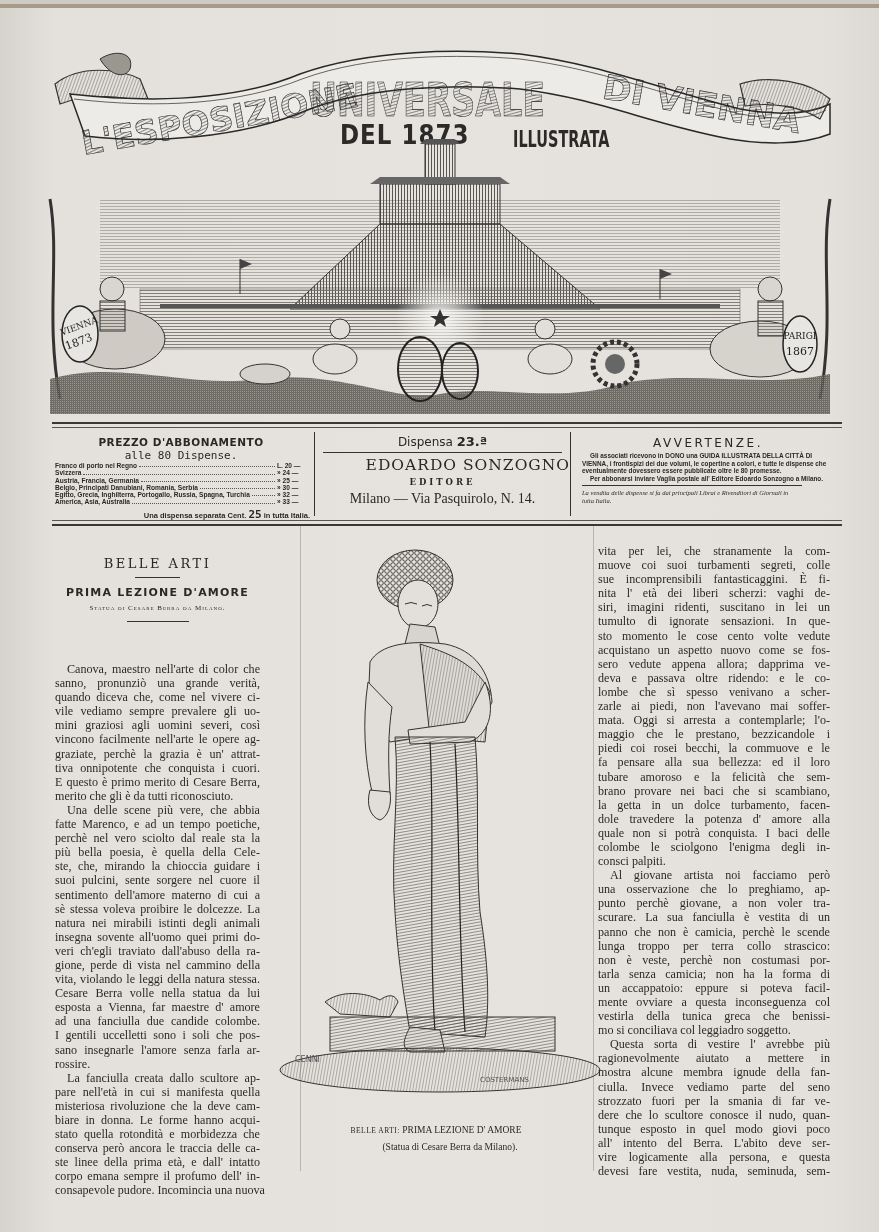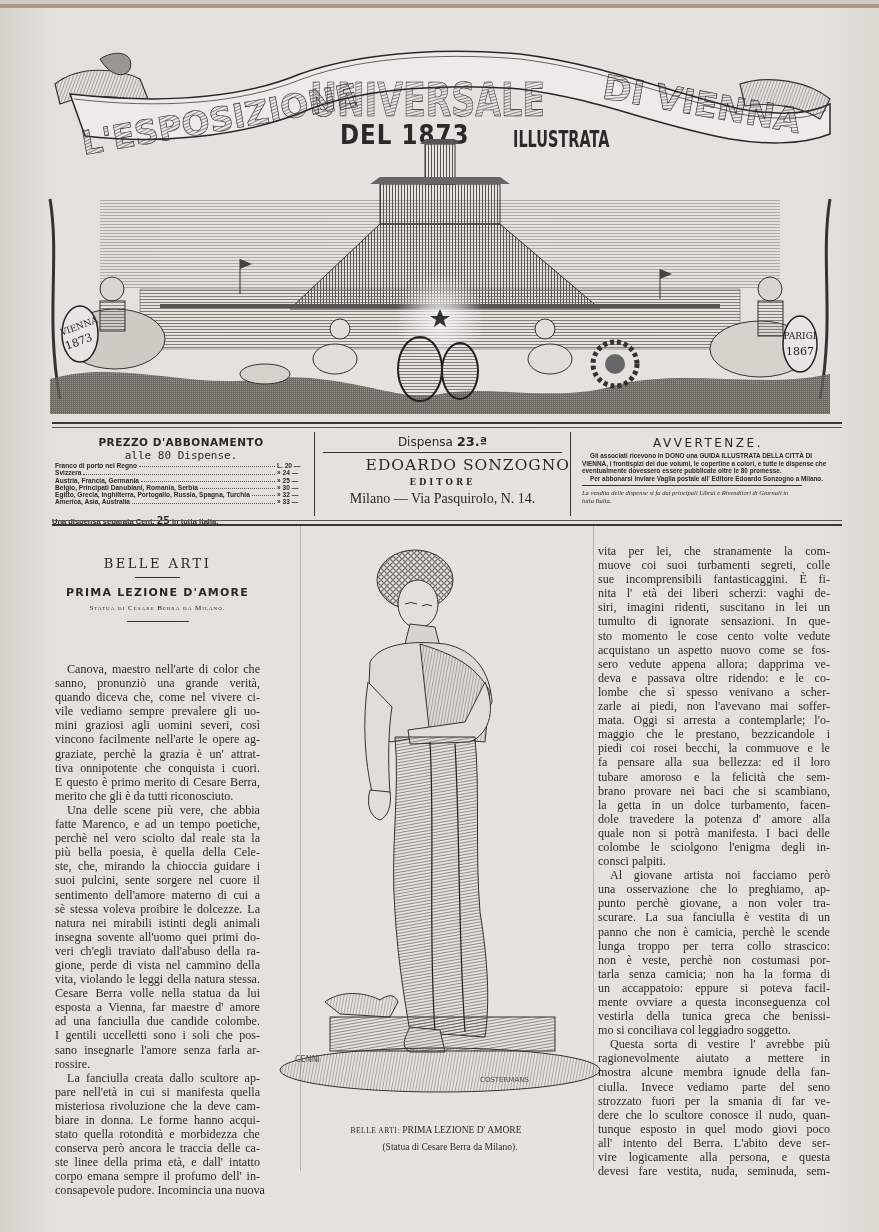--- a/index.html
+++ b/index.html
@@ -19,21 +19,21 @@
   .strip:after{content:"";position:absolute;left:0;right:0;bottom:3px;border-top:1px solid #555;}
   .col-a{position:absolute;left:0;top:8px;width:258px;height:84px;}
   .col-b{position:absolute;left:262px;top:8px;width:255px;height:84px;border-left:1px solid #333;border-right:1px solid #333;}
   .col-c{position:absolute;left:522px;top:8px;width:268px;height:84px;}
   .a-title{text-align:center;font-family:"DejaVu Sans",sans-serif;font-weight:bold;font-size:10.5px;letter-spacing:.5px;margin-top:4px;}
   .a-sub{text-align:center;font-family:"DejaVu Sans Mono",monospace;font-size:11px;margin-top:1px;}
   .price-row{display:flex;font-family:"Liberation Sans",sans-serif;font-size:6.6px;font-weight:bold;line-height:7.3px;padding:0 3px;}
   .price-row .lbl{white-space:nowrap;}
   .price-row .dots{flex:1;border-bottom:1px dotted #555;margin:0 2px 2px;}
   .price-row .val{white-space:nowrap;width:30px;text-align:left;}
-  .a-note{text-align:left;font-family:"Liberation Sans",sans-serif;font-weight:bold;font-size:7.5px;margin-top:8px;}
+  .a-note{text-align:right;font-family:"Liberation Sans",sans-serif;font-weight:bold;font-size:7.5px;margin-top:2px;}
   .a-note b{font-family:"DejaVu Sans Mono",monospace;font-size:11px;}
   .b-disp{text-align:center;font-family:"DejaVu Sans",sans-serif;font-size:12px;margin-top:2px;padding-bottom:3px;border-bottom:1px solid #333;margin-left:8px;margin-right:8px;}
   .b-disp b{font-size:13px;}
   .b-name{text-align:right;font-family:"DejaVu Serif",serif;font-size:15.5px;letter-spacing:1px;margin-top:3px;}
   .b-role{text-align:center;font-family:"DejaVu Serif",serif;font-size:8.5px;letter-spacing:3px;margin-top:3px;font-weight:bold;}
   .b-addr{text-align:center;font-family:"Liberation Serif",serif;font-size:14px;margin-top:4px;}
   .c-title{text-align:center;font-family:"DejaVu Sans",sans-serif;font-size:12px;letter-spacing:2.5px;margin-top:4px;}
   .c-body{font-family:"Liberation Sans",sans-serif;font-size:6.4px;font-weight:bold;line-height:7.6px;padding:2px 8px 0 8px;}
   .c-body p{margin:0;text-indent:8px;}
   .c-foot{font-family:"Liberation Serif",serif;font-style:italic;font-size:6.5px;line-height:7.5px;padding:3px 8px 0 8px;border-top:1px solid #333;margin:3px 40px 0 8px;padding-left:0;}
@@ -337,21 +337,21 @@
         <span class="ln">lombe che sì spesso venivano a scher-</span>
         <span class="ln">zarle ai piedi, non l'avevano mai soffer-</span>
         <span class="ln">mata. Oggi si arresta a contemplarle; l'o-</span>
         <span class="ln">maggio che le prestano, bezzicandole i</span>
         <span class="ln">piedi coi rosei becchi, la commuove e le</span>
         <span class="ln">fa pensare alla sua bellezza: ed il loro</span>
         <span class="ln">tubare amoroso e la felicità che sem-</span>
         <span class="ln">brano provare nei baci che si scambiano,</span>
         <span class="ln">la getta in un dolce turbamento, facen-</span>
         <span class="ln">dole travedere la potenza d' amore alla</span>
-        <span class="ln">quale non si potrà manifesta. I baci delle</span>
+        <span class="ln">quale non si potrà conquista. I baci delle</span>
         <span class="ln">colombe le sciolgono l'enigma degli in-</span>
         <span class="ln last">consci palpiti.</span>
         <span class="ln" style="text-indent: 12px;">Al giovane artista noi facciamo però</span>
         <span class="ln">una osservazione che lo preghiamo, ap-</span>
         <span class="ln">punto perchè giovane, a non voler tra-</span>
         <span class="ln">scurare. La sua fanciulla è vestita di un</span>
         <span class="ln">panno che non è camicia, perchè le scende</span>
         <span class="ln">lunga troppo per terra collo strascico:</span>
         <span class="ln">non è veste, perchè non costumasi por-</span>
         <span class="ln">tarla senza camicia; non ha la forma di</span>

